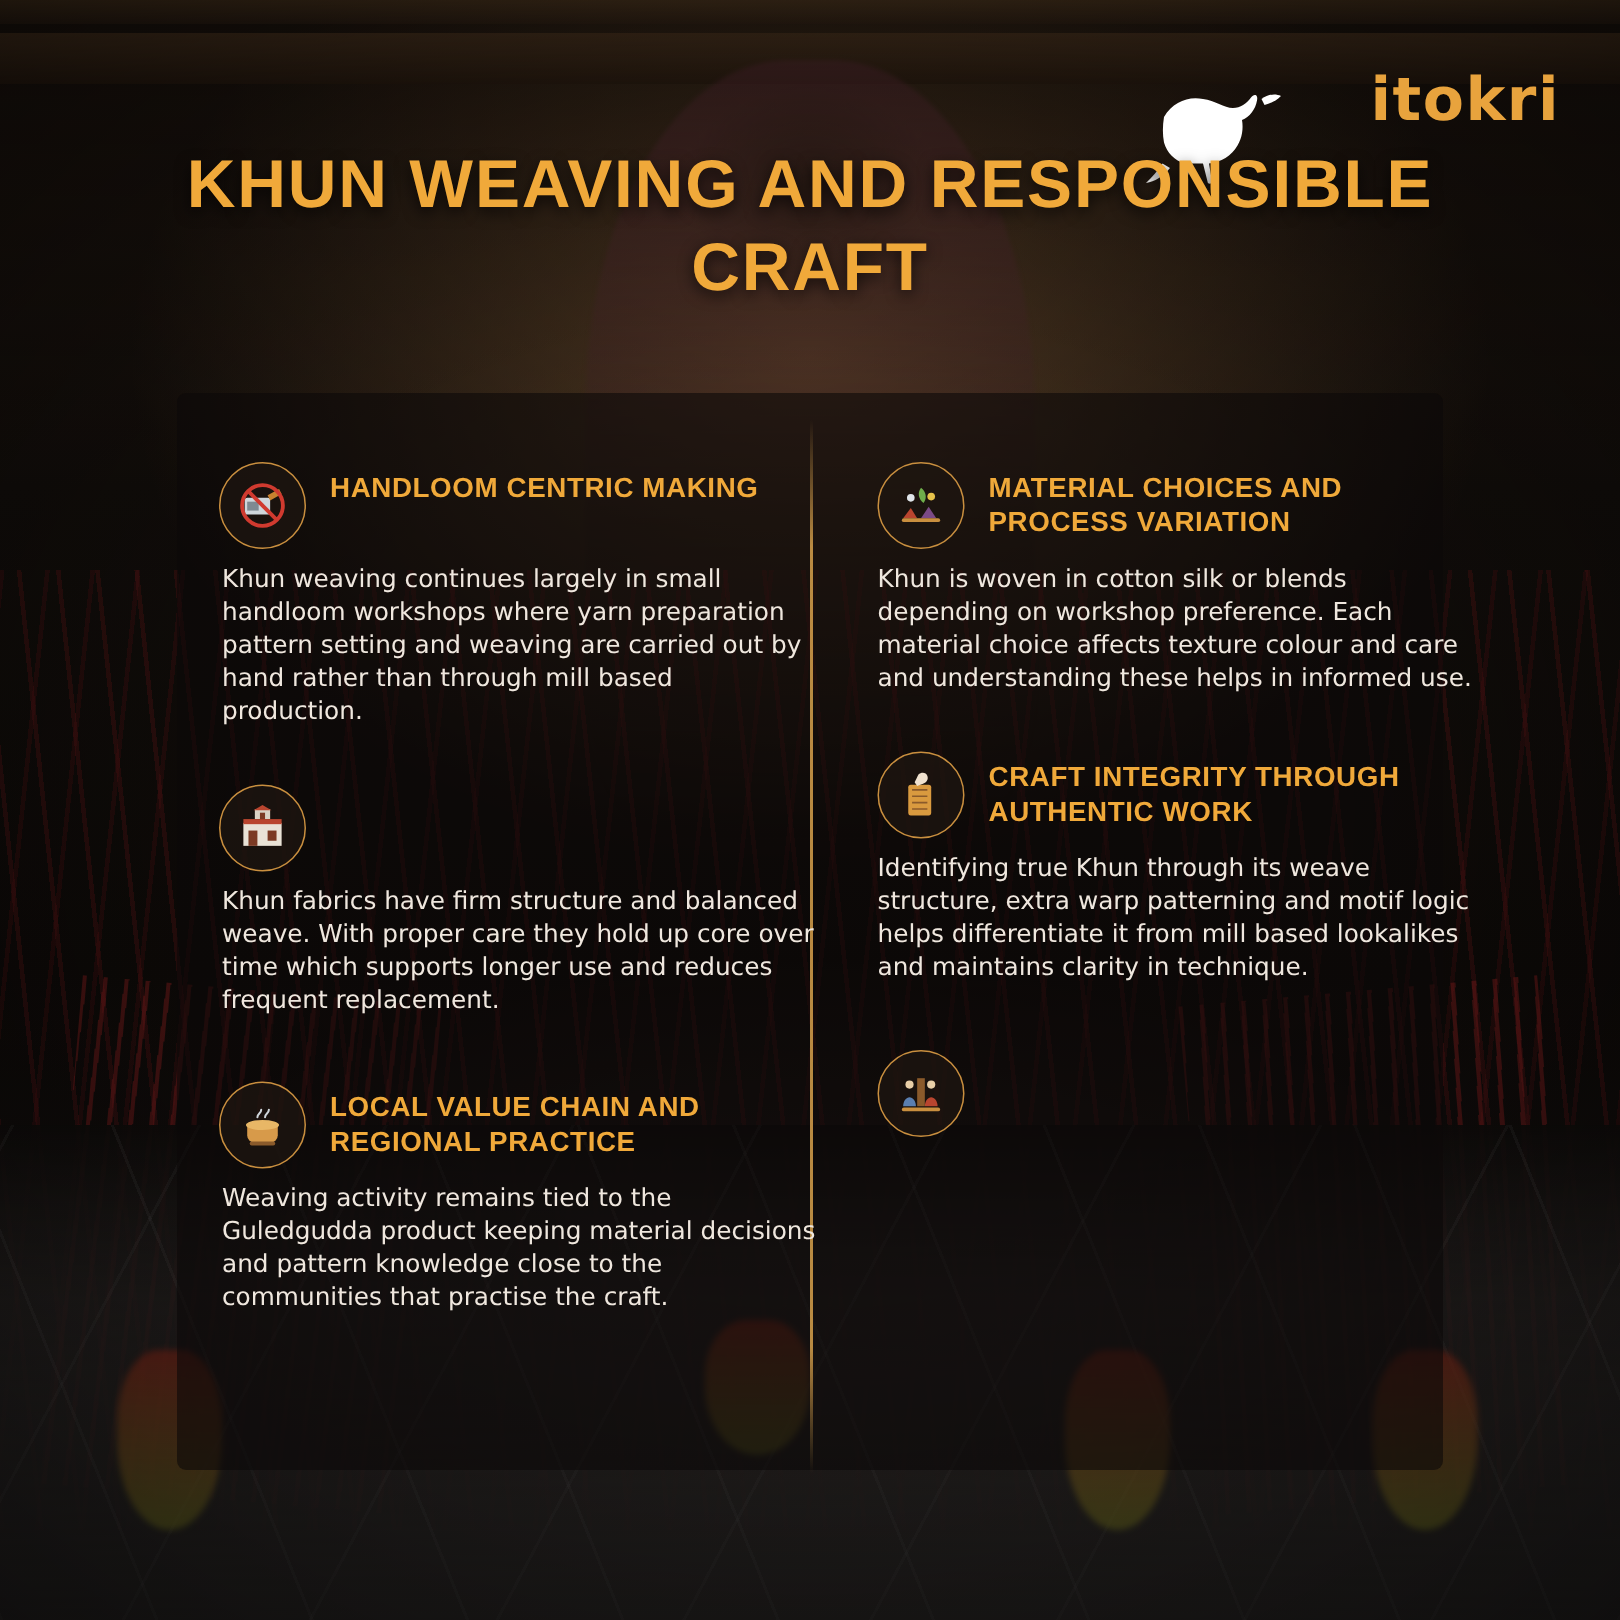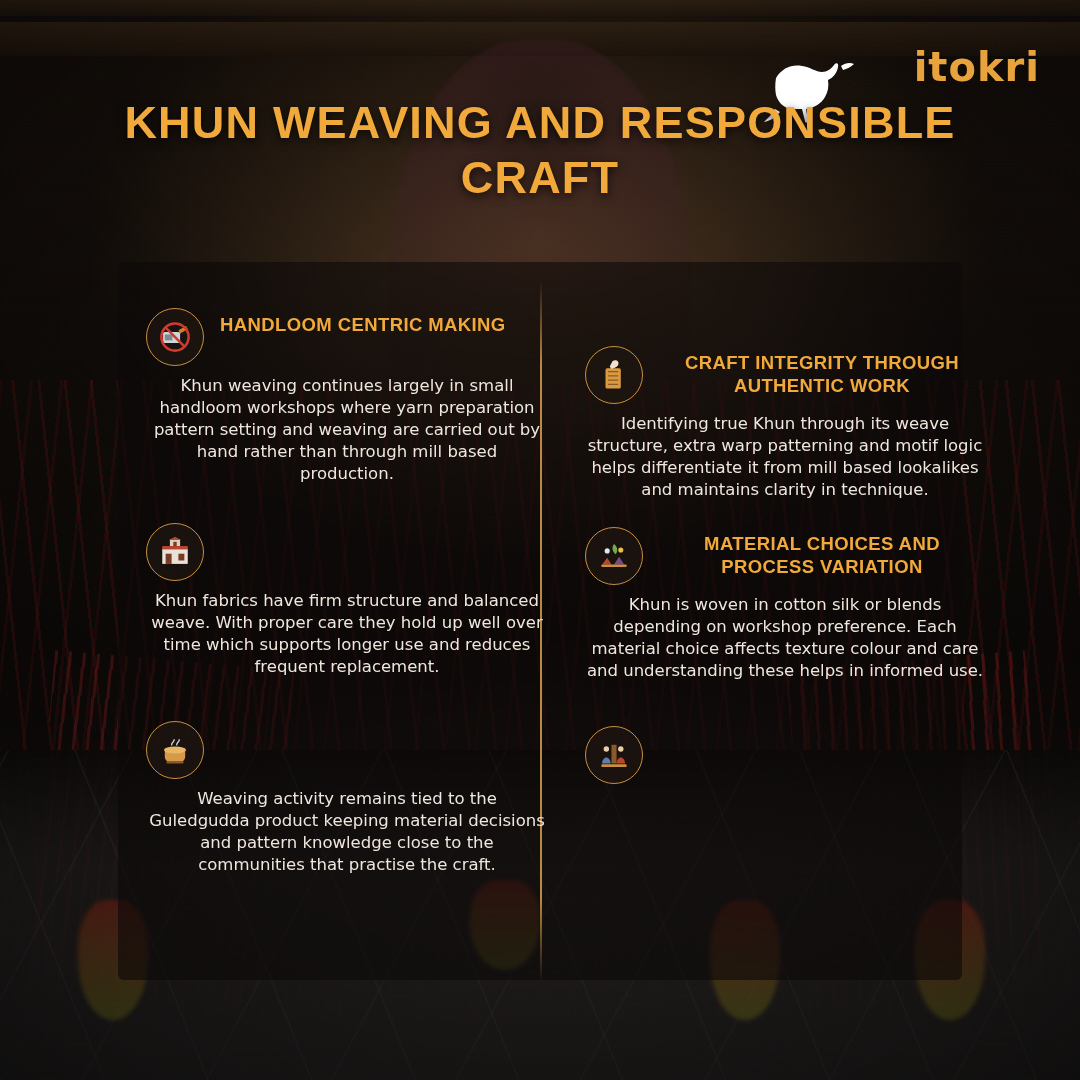--- a/index.html
+++ b/index.html
@@ -113,21 +113,21 @@
   }
   .divider {
     position:absolute; left:50%; top:280px; width:2px; height:702px;
     background: linear-gradient(180deg, rgba(200,150,70,0) 0%, rgba(214,160,75,0.85) 12%, rgba(214,160,75,0.85) 88%, rgba(200,150,70,0) 100%);
   }
 
   .col { position:absolute; width:400px; }
   .col-left { left:146px; }
   .col-right { left:585px; }
 
-  .item { position:relative; margin-bottom: 26px; text-align: center; }
+  .item { position:relative; margin-bottom: 26px; }
   .item-head { display:flex; align-items:flex-start; gap:16px; min-height:62px; }
   .icon-circle {
     flex: 0 0 auto;
     width:58px; height:58px; border-radius:50%;
     border:1.6px solid #c98f3f;
     background: rgba(30,22,16,0.75);
     display:flex; align-items:center; justify-content:center;
     overflow:hidden;
   }
   .item-title {
@@ -201,72 +201,73 @@
             <rect x="5" y="16" width="30" height="18" fill="#e9e2d6"></rect>
             <rect x="5" y="13" width="30" height="4" fill="#b9452f"></rect>
             <rect x="9" y="22" width="7" height="12" fill="#7b3a24"></rect>
             <rect x="24" y="22" width="7" height="8" fill="#7b3a24"></rect>
             <path d="M14 5h12v8H14z" fill="#d9d2c4"></path>
             <path d="M20 2l7 4H13z" fill="#b9452f"></path>
             <rect x="18" y="8" width="4" height="5" fill="#7b3a24"></rect>
           </svg>
         </div>
       </div>
-      <div class="item-body left-pad">Khun fabrics have firm structure and balanced weave. With proper care they hold up well over time which supports longer use and reduces frequent replacement.</div>
+      <div class="item-body left-pad">Khun fabrics have firm structure and balanced weave. With proper care they hold up core over time which supports longer use and reduces frequent replacement.</div>
     </div>
 
     <div class="item" style="margin-top:44px;">
       <div class="item-head">
         <div class="icon-circle">
           <svg viewBox="0 0 40 40" width="34" height="34" aria-hidden="true">
             <path d="M8 20h24v8a6 6 0 0 1-6 6H14a6 6 0 0 1-6-6z" fill="#d79a4a"></path>
             <ellipse cx="20" cy="20" rx="13" ry="4" fill="#e8b766"></ellipse>
             <path d="M16 14c0-3 3-3 3-6M22 14c0-3 3-3 3-6" stroke="#cfd6db" stroke-width="1.6" fill="none" stroke-linecap="round"></path>
             <rect x="10" y="33" width="20" height="3" rx="1.5" fill="#8a5a2b"></rect>
           </svg>
         </div>
+        <div class="item-title">LOCAL VALUE CHAIN AND REGIONAL PRACTICE</div>
       </div>
       <div class="item-body left-pad">Weaving activity remains tied to the Guledgudda product keeping material decisions and pattern knowledge close to the communities that practise the craft.</div>
     </div>
 
   </div>
 
   <div class="col col-right" style="top:308px;">
-
-    <div class="item" style="margin-top:38px;">
-      <div class="item-head">
-        <div class="icon-circle">
-          <svg viewBox="0 0 40 40" width="34" height="34" aria-hidden="true">
-            <rect x="10" y="12" width="18" height="24" rx="2" fill="#d99a3f"></rect>
-            <path d="M13 16h12M13 21h12M13 26h12M13 31h12" stroke="#8a5a2b" stroke-width="1.3"></path>
-            <path d="M18 4c2-2 6-2 7 1 1 3-1 5-3 6l-5 2-2-3z" fill="#f0e2cf"></path>
-          </svg>
-        </div>
-        <div class="item-title">CRAFT INTEGRITY THROUGH AUTHENTIC WORK</div>
-      </div>
-      <div class="item-body">Identifying true Khun through its weave structure, extra warp patterning and motif logic helps differentiate it from mill based lookalikes and maintains clarity in technique.</div>
-    </div>
 
     <div class="item">
       <div class="item-head">
         <div class="icon-circle">
           <svg viewBox="0 0 40 40" width="34" height="34" aria-hidden="true">
             <path d="M20 6c4 3 5 8 2 12-4-3-5-8-2-12z" fill="#6fae4b"></path>
             <circle cx="12" cy="14" r="3" fill="#e0e6ea"></circle>
             <circle cx="28" cy="13" r="3" fill="#e6c24a"></circle>
             <path d="M6 30l6-8 5 8z" fill="#b9452f"></path>
             <path d="M20 30l6-9 6 9z" fill="#7b4a86"></path>
             <rect x="5" y="30" width="30" height="3" rx="1.5" fill="#c98f3f"></rect>
           </svg>
         </div>
         <div class="item-title">MATERIAL CHOICES AND PROCESS VARIATION</div>
       </div>
       <div class="item-body">Khun is woven in cotton silk or blends depending on workshop preference. Each material choice affects texture colour and care and understanding these helps in informed use.</div>
     </div>
 
+    <div class="item" style="margin-top:38px;">
+      <div class="item-head">
+        <div class="icon-circle">
+          <svg viewBox="0 0 40 40" width="34" height="34" aria-hidden="true">
+            <rect x="10" y="12" width="18" height="24" rx="2" fill="#d99a3f"></rect>
+            <path d="M13 16h12M13 21h12M13 26h12M13 31h12" stroke="#8a5a2b" stroke-width="1.3"></path>
+            <path d="M18 4c2-2 6-2 7 1 1 3-1 5-3 6l-5 2-2-3z" fill="#f0e2cf"></path>
+          </svg>
+        </div>
+        <div class="item-title">CRAFT INTEGRITY THROUGH AUTHENTIC WORK</div>
+      </div>
+      <div class="item-body">Identifying true Khun through its weave structure, extra warp patterning and motif logic helps differentiate it from mill based lookalikes and maintains clarity in technique.</div>
+    </div>
+
     <div class="item" style="margin-top:44px;">
       <div class="item-head">
         <div class="icon-circle">
           <svg viewBox="0 0 40 40" width="34" height="34" aria-hidden="true">
             <circle cx="11" cy="13" r="3.2" fill="#e8cfa8"></circle>
             <path d="M6 30c0-4 2.5-7 5-7s5 3 5 7z" fill="#5a7fb0"></path>
             <circle cx="28" cy="13" r="3.2" fill="#e8cfa8"></circle>
             <path d="M23 30c0-4 2.5-7 5-7s5 3 5 7z" fill="#b9452f"></path>
             <rect x="17" y="8" width="6" height="22" fill="#8a5a2b"></rect>
             <rect x="5" y="31" width="30" height="3" rx="1.5" fill="#c98f3f"></rect>

